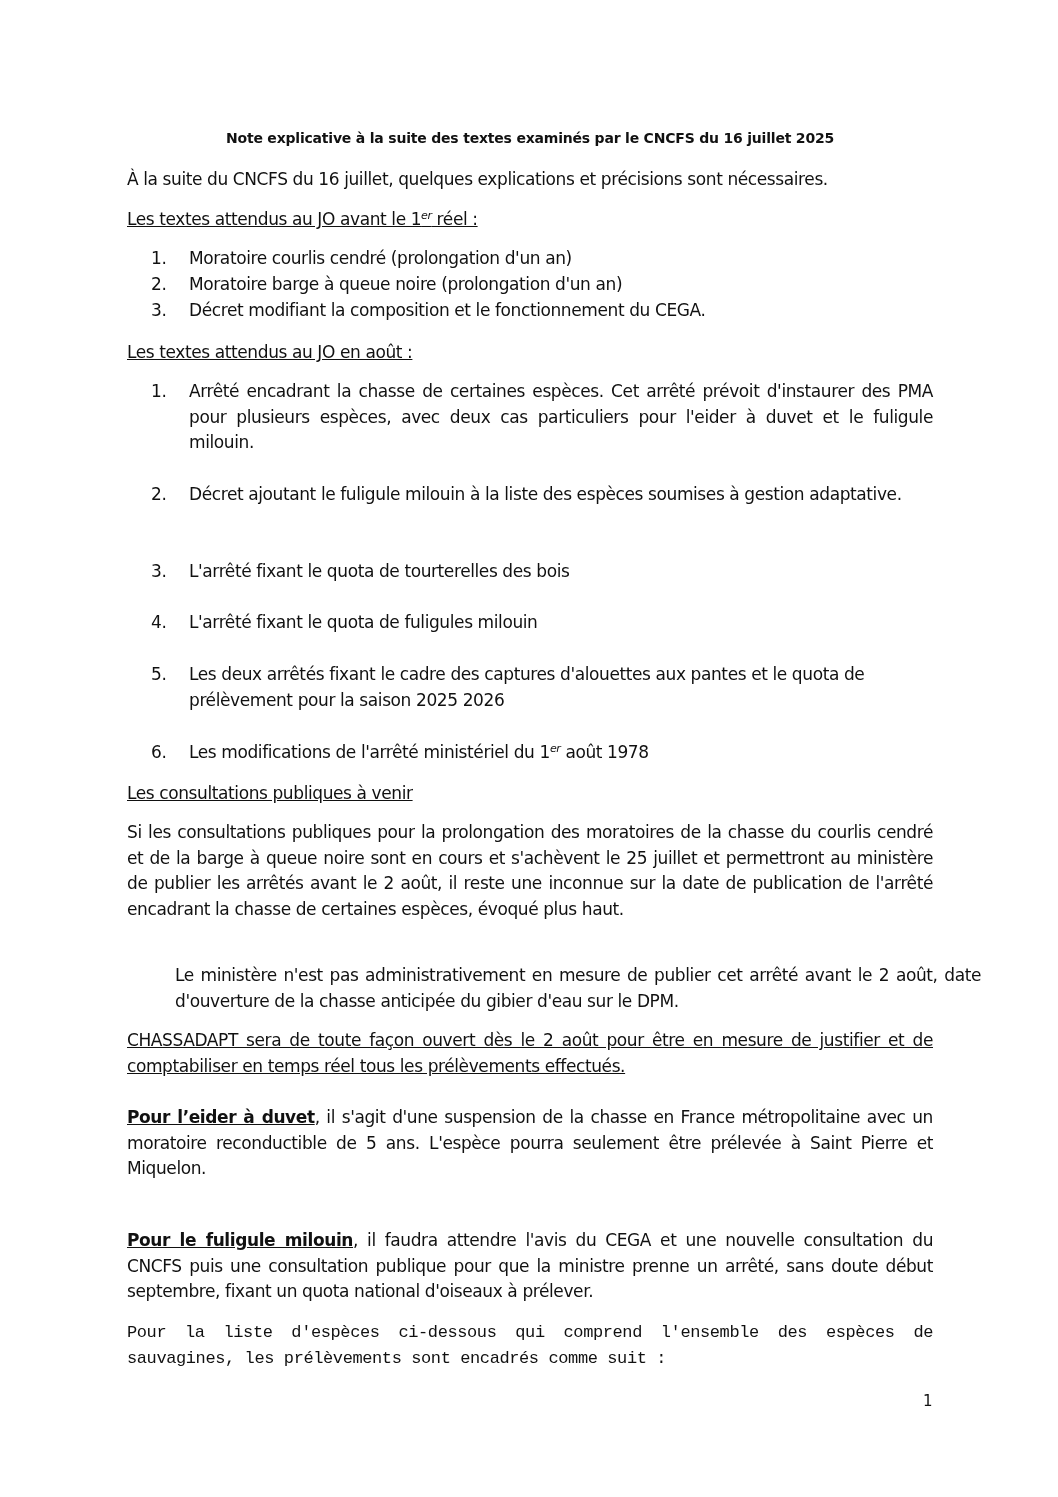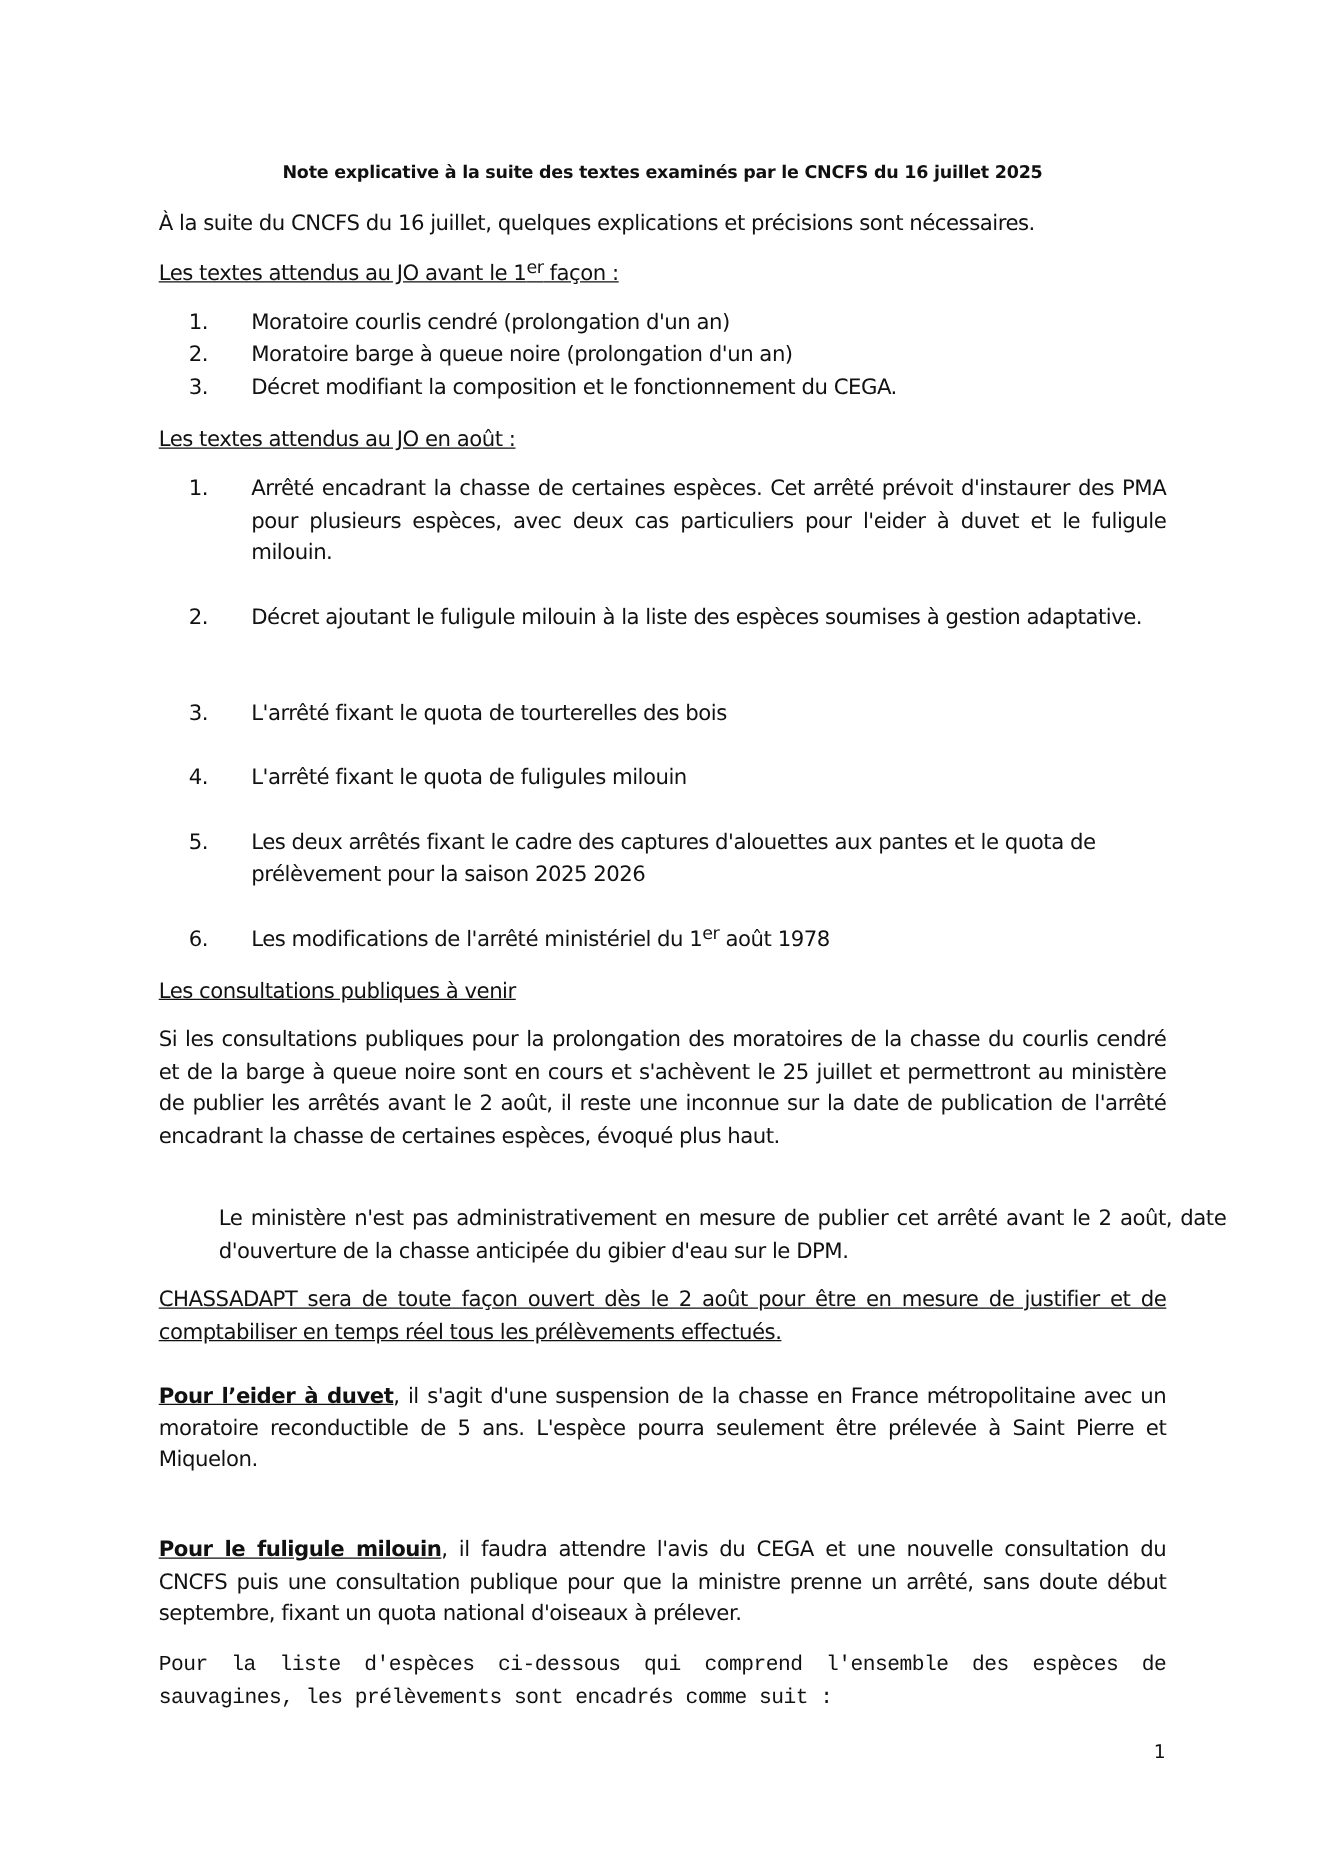--- a/index.html
+++ b/index.html
@@ -12,36 +12,36 @@
     position: absolute; left: 0; top: 130px; width: 806px; text-align: center;
     font-weight: bold; font-size: 14px; letter-spacing: -0.2px;
   }
   .p {
     position: absolute; left: 0; width: 806px;
     font-size: 17px; line-height: 25.5px; letter-spacing: -0.4px;
   }
   .just { text-align: justify; text-align-last: left; }
   .u { text-decoration: underline; }
   .b { font-weight: bold; text-decoration: underline; }
-  sup { font-size: 14px; vertical-align: 6px; line-height: 0; }
+  sup { font-size: 11px; vertical-align: 6px; line-height: 0; font-style: italic; }
   .li { position: absolute; left: 24px; width: 782px; font-size: 17px; line-height: 25.5px; letter-spacing: -0.4px; }
   .li .num { position: absolute; left: 0; top: 0; width: 30px; }
-  .li .txt { display: block; margin-left: 50px; }
+  .li .txt { display: block; margin-left: 38px; }
   .pagenum { position: absolute; left: 923px; top: 1392px; font-size: 15px; }
 </style>
 </head>
 <body>
 
 <div class="page">
 
   <div class="title">Note explicative à la suite des textes examinés par le CNCFS du 16 juillet 2025</div>
 
   <div class="p" style="top:167px;">À la suite du CNCFS du 16 juillet, quelques explications et précisions sont nécessaires.</div>
 
-  <div class="p u" style="top:207px;"><span>Les textes attendus au JO avant le 1</span><sup>er</sup><span> façon :</span></div>
+  <div class="p u" style="top:207px;"><span>Les textes attendus au JO avant le 1</span><sup>er</sup><span> réel :</span></div>
 
   <div class="li" style="top:246px;">
       <span class="num">1.</span>
       <span class="txt">Moratoire courlis cendré (prolongation d'un an)</span>
     </div>
   <div class="li" style="top:272px;">
       <span class="num">2.</span>
       <span class="txt">Moratoire barge à queue noire (prolongation d'un an)</span>
     </div>
   <div class="li" style="top:298px;">

